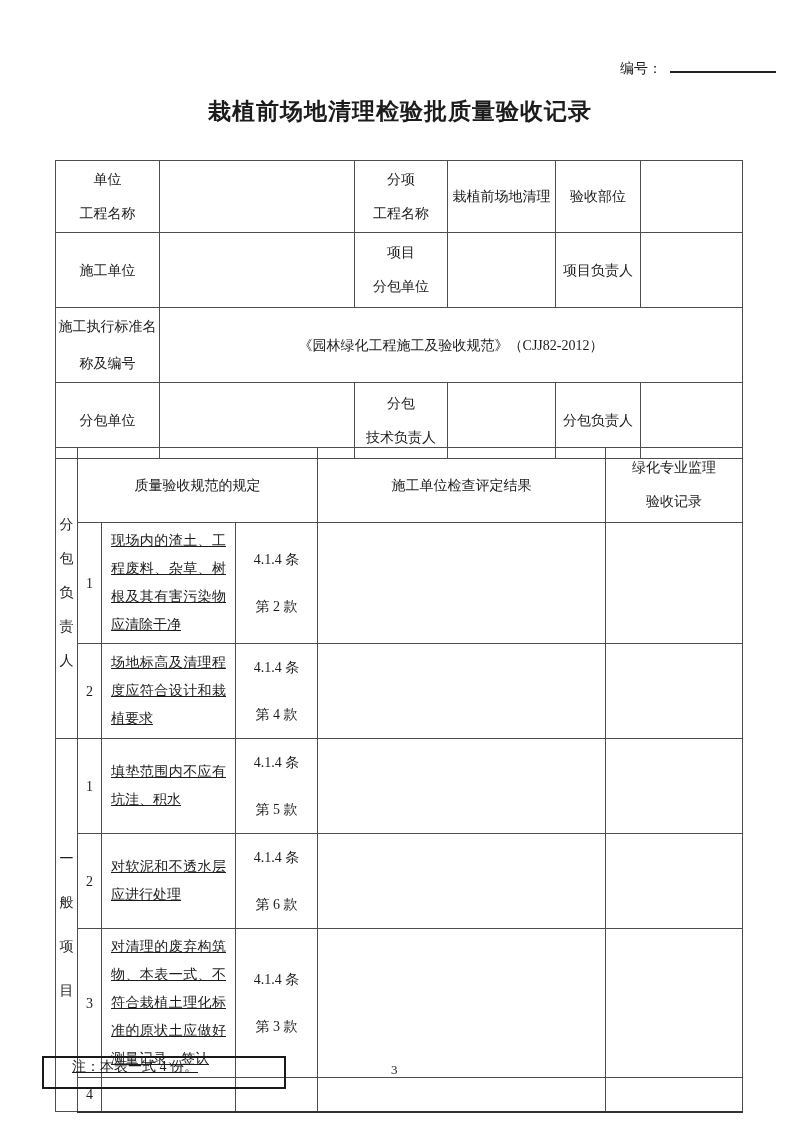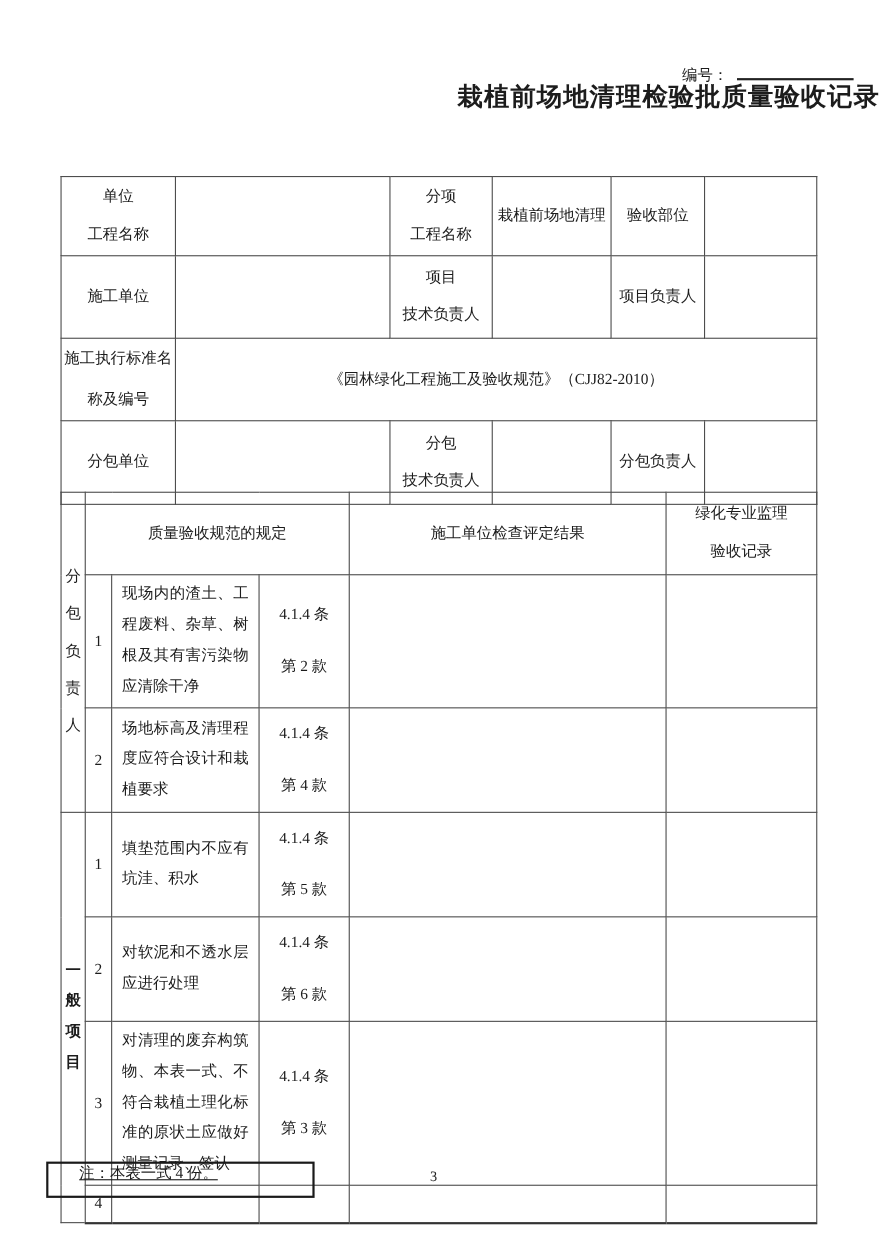--- a/index.html
+++ b/index.html
@@ -9,50 +9,50 @@
     overflow:hidden;
   }
   
   .code-line { position:absolute; top:58px; left:620px; font-size:14px; white-space:nowrap; }
   .code-underline {
     display:inline-block; width:106px; height:13px; margin-left:8px;
     border-bottom:2px solid #222;
   }
   
   .title {
-    position:absolute; top:72px; left:0; width:100%; margin:0;
-    text-align:right; font-size:23px; font-weight:bold; letter-spacing:1px;
+    position:absolute; top:96px; left:0; width:100%; margin:0;
+    text-align:center; font-size:23px; font-weight:bold; letter-spacing:1px;
   }
   
   table.sheet {
     position:absolute; left:55px; border-collapse:collapse; table-layout:fixed;
     width:687px; font-size:14px;
   }
   table.tbl-a { top:160px; }
   table.tbl-b { top:447px; }
   .sheet td {
     border:1px solid #4d4d4d; text-align:center; vertical-align:middle;
     padding:0; overflow:hidden; font-size:14px; line-height:1.5;
   }
   .tbl-b tr.last-row td { border-bottom:2px solid #333; }
   
   td.pre { white-space:pre-line; line-height:34px; }
   td.pre-tight { white-space:pre-line; line-height:37px; }
   
   td.clause { white-space:pre-line; line-height:47px; }
   
   td.req {
-    text-align:justify; padding:4px 9px; line-height:28px;
+    text-align:justify; padding:4px 9px; line-height:28px;text-decoration:underline;
   }
   
   td.sec {
     word-break:break-all; padding:0 3px; font-size:14px;
   }
   td.sec-main { line-height:34px; }
-  td.sec-general { line-height:28px;font-weight:bold; }
+  td.sec-general { line-height:44px; }
   
   .note-box {
     position:absolute; left:42px; top:1056px; width:212px; height:29px;
     border:2px solid #1a1a1a; display:flex; align-items:flex-start;
     padding-left:28px; font-size:14px; box-sizing:content-box;text-decoration:underline;
   }
   .page-number { position:absolute; left:391px; top:1062px; font-size:13px; }
 </style>
 </head>
 <body>
@@ -82,29 +82,29 @@
       <td class="pre">分项
 工程名称</td>
       <td>栽植前场地清理</td>
       <td>验收部位</td>
       <td></td>
     </tr>
     <tr style="height:75px">
       <td>施工单位</td>
       <td></td>
       <td class="pre">项目
-技术负责人</td>
+分包单位</td>
       <td></td>
       <td>项目负责人</td>
       <td></td>
     </tr>
     <tr style="height:65px">
       <td class="pre-tight">施工执行标准名
 称及编号</td>
-      <td colspan="5">《园林绿化工程施工及验收规范》（CJJ82-2010）</td>
+      <td colspan="5">《园林绿化工程施工及验收规范》（CJJ82-2012）</td>
     </tr>
     <tr style="height:76px">
       <td>分包单位</td>
       <td></td>
       <td class="pre">分包
 技术负责人</td>
       <td></td>
       <td>分包负责人</td>
       <td></td>
     </tr>

